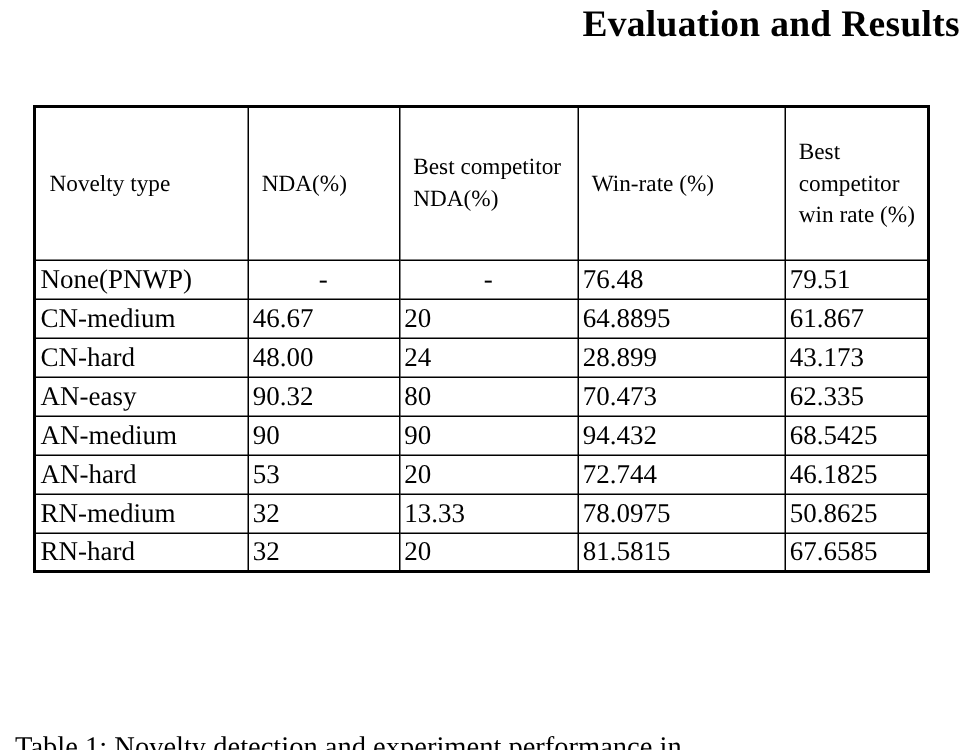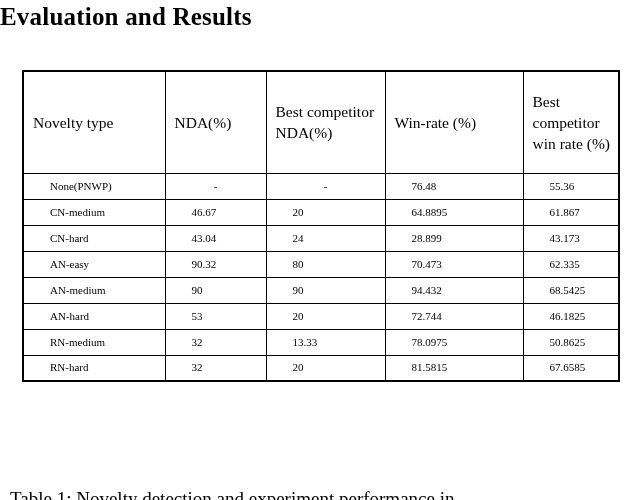--- a/index.html
+++ b/index.html
@@ -14,21 +14,21 @@
     font-family: "Liberation Serif", "DejaVu Serif", serif;
     color: #000000;
     position: relative;
   }
 
   #page-title {
     position: absolute;
     top: 0px;
     left: 0;
     width: 640px;
-    text-align: left;
+    text-align: right;
     font-size: 25px;
     font-weight: bold;
     letter-spacing: 0.2px;
     line-height: 34px;
   }
 
   #results-table-wrap {
     position: absolute;
     left: 22px;
     top: 70px;
@@ -56,25 +56,25 @@
     font-size: 15.5px;
     line-height: 21px;
     text-align: left;
     vertical-align: middle;
     padding: 4px 0 4px 9px;
     height: 102px;
     box-sizing: border-box;
   }
 
   table.results td {
-    font-size: 11px;
+    font-size: 18px;
     line-height: 17px;
     text-align: left;
     vertical-align: middle;
-    padding: 3px 0 3px 26px;
+    padding: 3px 0 3px 3px;
     height: 26px;
     box-sizing: border-box;
   }
 
   table.results td.center {
     text-align: center;
     padding-left: 0;
   }
 
   col.c0 { width: 142px; }
@@ -117,32 +117,32 @@
         <th>Win-rate (%)</th>
         <th>Best competitor win rate (%)</th>
       </tr>
     </thead>
     <tbody>
       <tr>
         <td>None(PNWP)</td>
         <td class="center">-</td>
         <td class="center">-</td>
         <td>76.48</td>
-        <td>55.36</td>
+        <td>79.51</td>
       </tr>
       <tr>
         <td>CN-medium</td>
         <td>46.67</td>
         <td>20</td>
         <td>64.8895</td>
         <td>61.867</td>
       </tr>
       <tr>
         <td>CN-hard</td>
-        <td>43.04</td>
+        <td>48.00</td>
         <td>24</td>
         <td>28.899</td>
         <td>43.173</td>
       </tr>
       <tr>
         <td>AN-easy</td>
         <td>90.32</td>
         <td>80</td>
         <td>70.473</td>
         <td>62.335</td>

